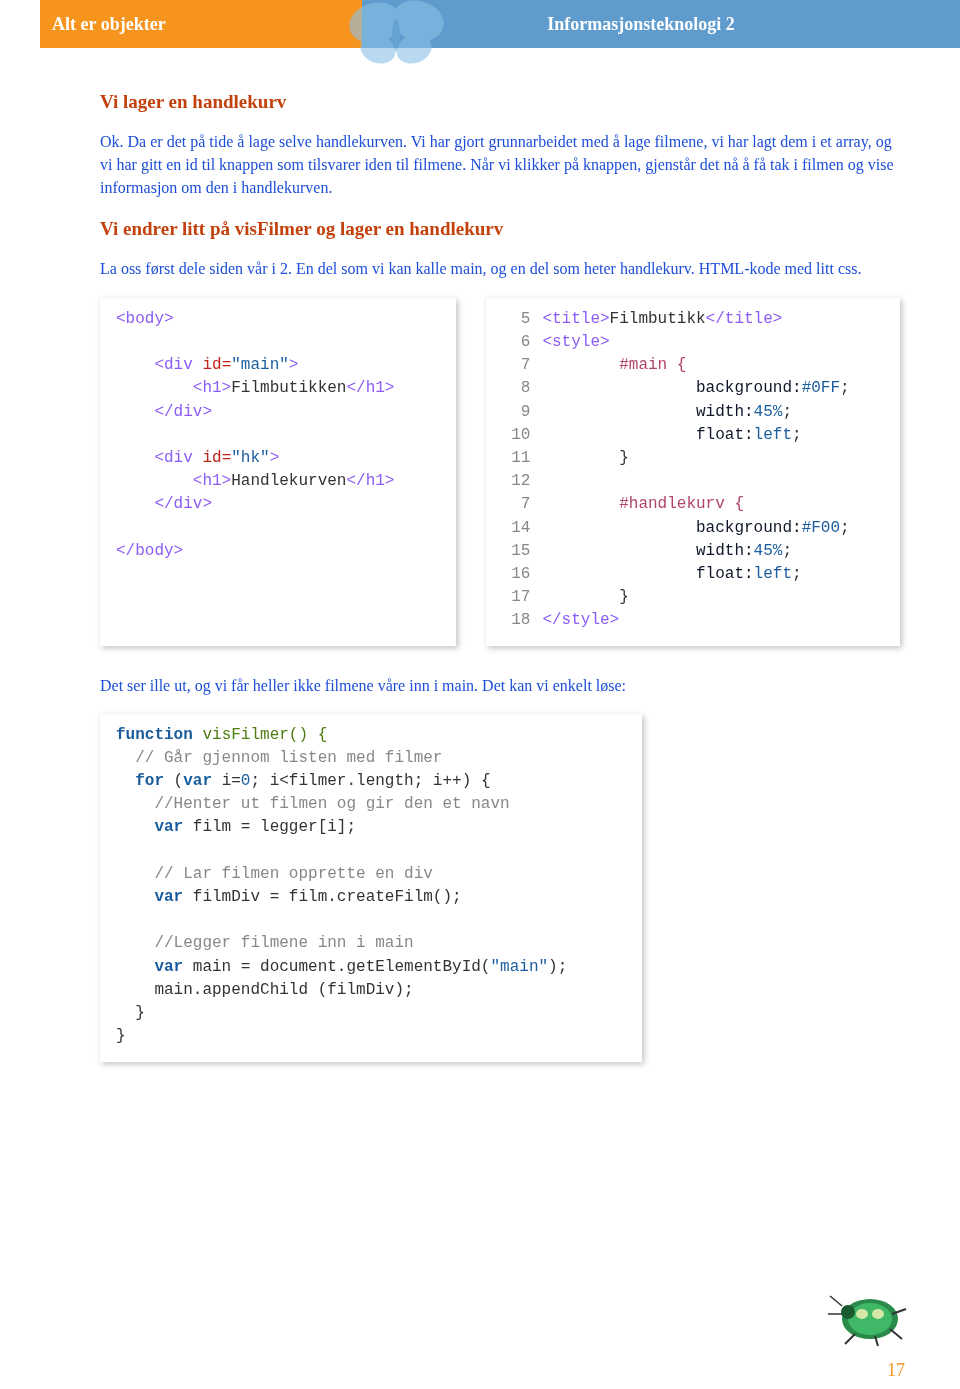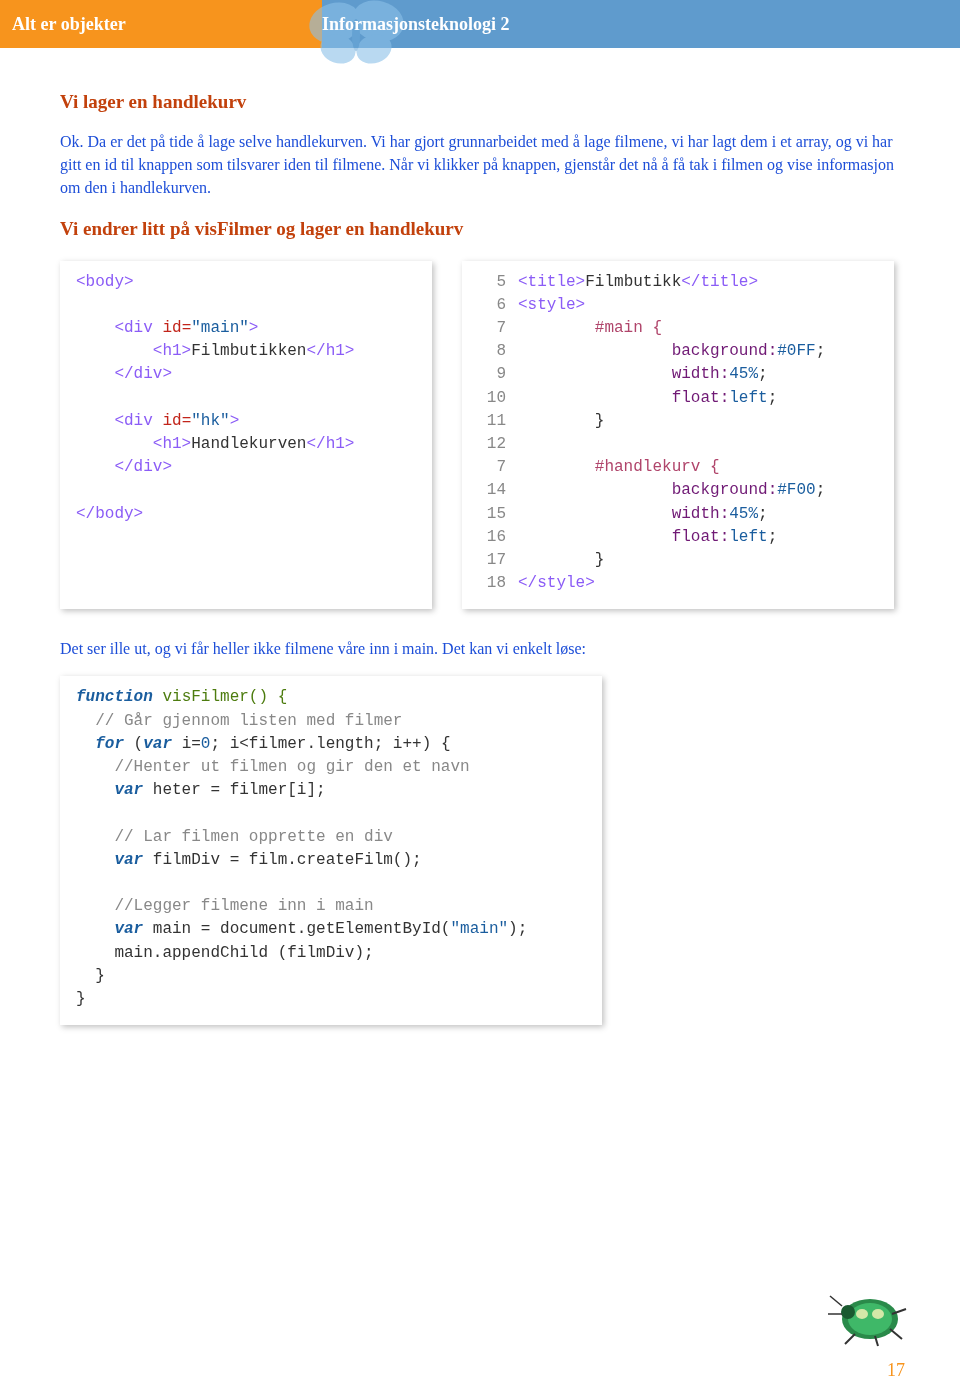--- a/index.html
+++ b/index.html
@@ -26,21 +26,21 @@
     font-weight: bold;
     color: #fff;
     font-size: 18px;
     z-index: 2;
   }
   .header-right {
     background: #5f9bcd;
     flex: 1;
     display: flex;
     align-items: center;
-    justify-content: flex-start;
+    justify-content: center;
     padding-right: 40px;
     position: relative;
   }
   .header-right .title-right {
     font-weight: bold;
     color: #fff;
     font-size: 18px;
     z-index: 2;
   }
   .butterfly {
@@ -82,34 +82,34 @@
     color: #333;
   }
   .code-box-left { width: 340px; }
   .code-box-right { width: 400px; }
   .code-box-wide { width: 510px; margin: 12px 0 30px 0; }
   .ln { display:inline-block; width:28px; color:#888; text-align:right; margin-right:12px; }
   .tag { color: #8b5cf6; }
   .attr { color: #c2241a; }
   .val { color: #1a5d9e; }
   .sel { color: #b0456b; }
-  .prop { color: #701a75; text-align: center; }
+  .prop { color: #0f172a; text-align: center; }
   .num { color: #1a5d9e; }
-  .kw { color: #1a5d9e; font-weight: bold; font-style: italic; }
+  .kw { color: #1a5d9e; font-weight: bold; }
   .fn { color: #4d7c0f; }
   .cm { color: #888; }
   .str { color: #1a5d9e; }
   .beetle {
     position: absolute;
     right: 45px;
     bottom: 40px;
     width: 95px;
     height: 65px;
   }
-  .page-wrap { position: relative; min-height: 1389px; }
+  .page-wrap { position: relative; min-height: 1389px; padding-left: 40px; }
   .page-num {
     position: absolute;
     right: 55px;
     bottom: 8px;
     color: #f7941d;
     font-size: 18px;
   }
 </style>
 </head>
 <body>
@@ -135,20 +135,21 @@
   </div>
 
   <div class="content">
 
     <div class="h-blue">Vi lager en handlekurv</div>
 
     <div class="para">Ok. Da er det på tide å lage selve handlekurven. Vi har gjort grunnarbeidet med å lage filmene, vi har lagt dem i et array, og vi har gitt en id til knappen som tilsvarer iden til filmene. Når vi klikker på knappen, gjenstår det nå å få tak i filmen og vise informasjon om den i handlekurven.</div>
 
     <div class="h-blue">Vi endrer litt på visFilmer  og lager en handlekurv</div>
 
+    <div class="para">La oss først dele siden vår i 2. En del som vi kan kalle main, og en del som heter handlekurv. HTML-kode med litt css.</div>
 
     <div class="code-row">
       <div class="code-box code-box-left"><span class="tag">&lt;body&gt;</span>
 <span></span>
 <span class="tag">    &lt;div </span><span class="attr">id=</span><span class="val">"main"</span><span class="tag">&gt;</span>
 <span class="tag">        &lt;h1&gt;</span><span>Filmbutikken</span><span class="tag">&lt;/h1&gt;</span>
 <span class="tag">    &lt;/div&gt;</span>
 <span></span>
 <span class="tag">    &lt;div </span><span class="attr">id=</span><span class="val">"hk"</span><span class="tag">&gt;</span>
 <span class="tag">        &lt;h1&gt;</span><span>Handlekurven</span><span class="tag">&lt;/h1&gt;</span>
@@ -171,21 +172,21 @@
 <span class="ln">17</span><span>        }</span>
 <span class="ln">18</span><span class="tag">&lt;/style&gt;</span></div>
     </div>
 
     <div class="para">Det ser ille ut, og vi får heller ikke filmene våre inn i main. Det kan vi enkelt løse:</div>
 
     <div class="code-box code-box-wide"><span class="kw">function </span><span class="fn">visFilmer() {</span>
 <span class="cm">  // Går gjennom listen med filmer</span>
 <span class="kw">  for </span><span>(</span><span class="kw">var </span><span>i=</span><span class="num">0</span><span>; i&lt;filmer.length; i++) {</span>
 <span class="cm">    //Henter ut filmen og gir den et navn</span>
-<span class="kw">    var </span><span>heter = filmer[i];</span>
+<span class="kw">    var </span><span>film = legger[i];</span>
 <span></span>
 <span class="cm">    // Lar filmen opprette en div</span>
 <span class="kw">    var </span><span>filmDiv = film.createFilm();</span>
 <span></span>
 <span class="cm">    //Legger filmene inn i main</span>
 <span class="kw">    var </span><span>main = document.getElementById(</span><span class="str">"main"</span><span>);</span>
 <span>    main.appendChild (filmDiv);</span>
 <span>  }</span>
 <span>}</span></div>
 

